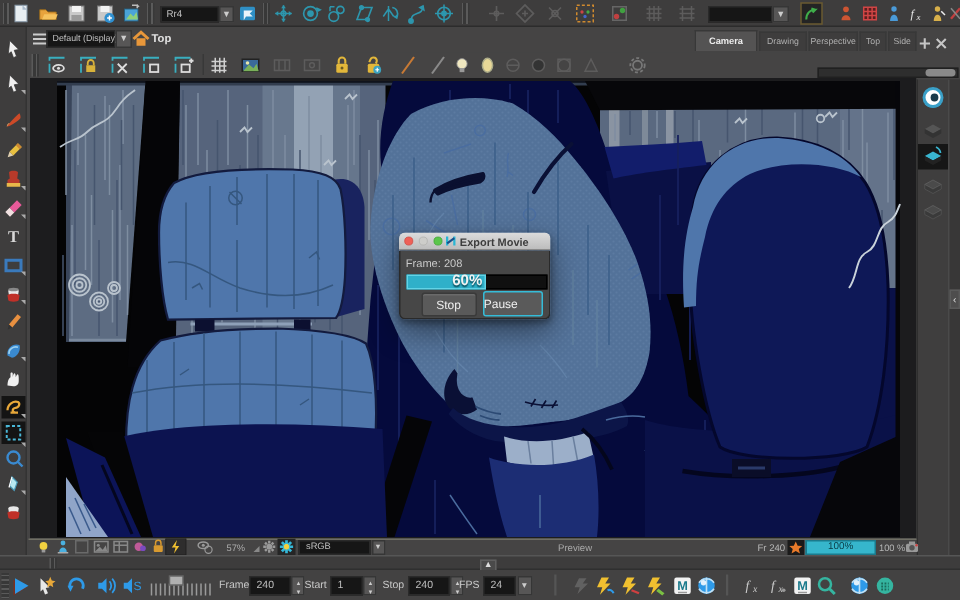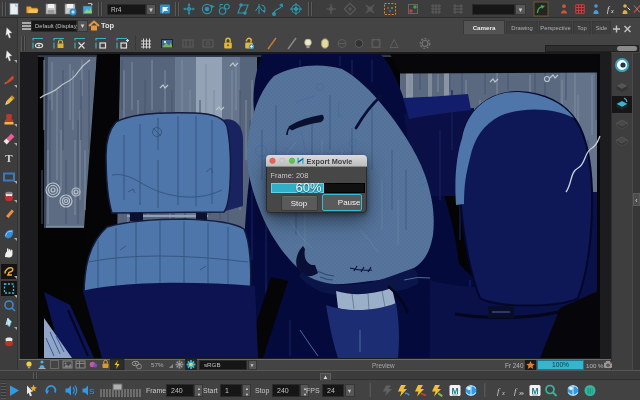--- a/index.html
+++ b/index.html
@@ -873,16 +873,16 @@
   <g transform="translate(34.5,5.7)">
           <path d="M-2.4,-3 V3 M2.4,-3 V3" stroke="#2ab6d4" stroke-width="1.5"></path>
           <path d="M-2.4,1.6 L2.4,-2" stroke="#17508a" stroke-width="1.4"></path>
         </g>
  </svg>
  <div style="position:absolute;left:0;top:1px;width:101px;height:11px;text-align:center;font-size:7.3px;font-weight:bold;color:#3d3d3d;line-height:11px;padding-left:26px">Export Movie</div>
  <div style="position:absolute;left:0;top:11.5px;width:101px;height:46.5px;background:#474747;border-radius:0 0 4px 4px;border:1px solid #2a2a2a;border-top:none"></div>
  <div style="position:absolute;left:4.5px;top:15.5px;font-size:7.4px;color:#c9c9c9">Frame: 208</div>
  <div style="position:absolute;left:4.5px;top:27.5px;width:94px;height:10px;background:#101010;border:1px solid #000"></div>
  <div style="position:absolute;left:4.5px;top:27.5px;width:53px;height:10px;background:#2fb0c9;border:1.2px solid #62d3e6"></div>
- <div style="position:absolute;left:4.5px;top:28.5px;width:51px;height:8px;text-align:right;font-size:13px;font-weight:normal;color:#f2f2f2;text-shadow:0 1px 1px #0a4a58;line-height:8px">60%</div>
+ <div style="position:absolute;left:4.5px;top:28.5px;width:51px;height:8px;text-align:right;font-size:10px;font-weight:bold;color:#f2f2f2;text-shadow:0 1px 1px #0a4a58;line-height:8px">60%</div>
  <div style="position:absolute;left:14.5px;top:39.5px;width:37px;height:16px;background:#5a5a5a;border:1px solid #3a3a3a;border-radius:2px;color:#f0f0f0;font-size:8px;text-align:center;line-height:15px;box-shadow:inset 0 1px 0 #6a6a6a">Stop</div>
- <div style="position:absolute;left:55.5px;top:39px;width:40px;height:17px;background:#5a5a5a;border:1.4px solid #35bcd8;border-radius:2px;color:#f0f0f0;font-size:8px;text-align:right;line-height:15px">Pause</div>
+ <div style="position:absolute;left:55.5px;top:39px;width:40px;height:17px;background:#5a5a5a;border:1.4px solid #35bcd8;border-radius:2px;color:#f0f0f0;font-size:8px;text-align:left;line-height:15px">Pause</div>
 </div>
 </div>
 </body></html>

